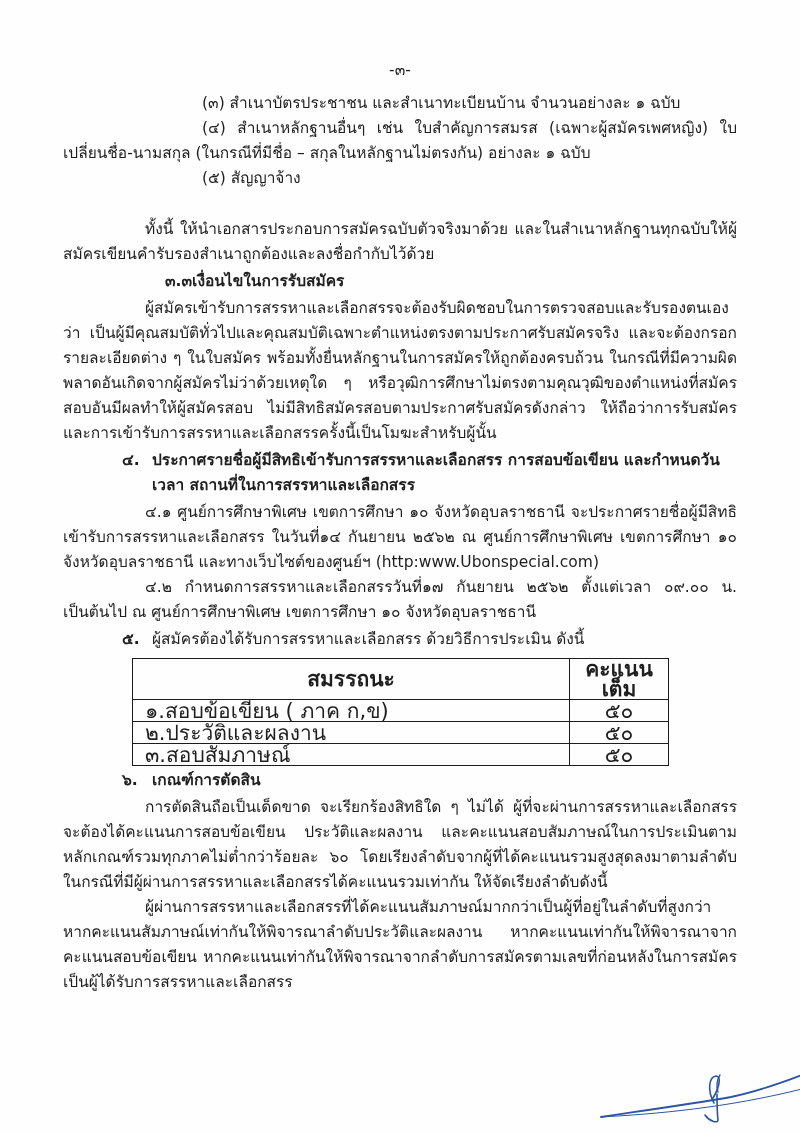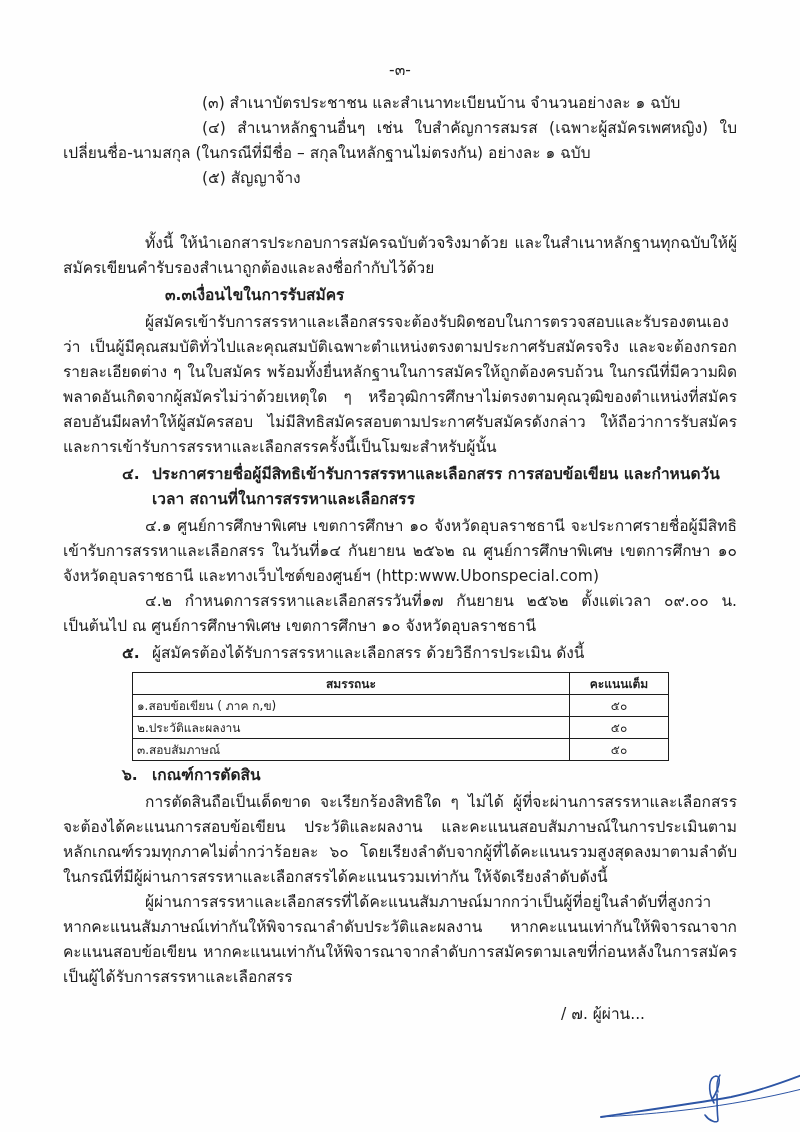--- a/index.html
+++ b/index.html
@@ -28,21 +28,21 @@
     margin-bottom: 8px;
   }
   .item {
     text-indent: 139px;
     text-align: justify;
   }
   p.para {
     text-indent: 82px;
     text-align: justify;
   }
-  .mt-gap { margin-top: 40px; }
+  .mt-gap { margin-top: 26px; }
   .mt-sm  { margin-top: 8px; }
   .sub-head {
     margin-left: 102px;
     font-weight: bold;
     margin-top: 2px;
     margin-bottom: 2px;
   }
   .sub-head .num { }
   .sec-head {
     position: relative;
@@ -60,22 +60,22 @@
   table.score {
     border-collapse: collapse;
     margin-left: 69px;
     margin-top: 6px;
     width: 536px;
     table-layout: fixed;
   }
   table.score th, table.score td {
     border: 1.6px solid #1c1c1c;
     height: 22px;
-    padding: 0 4px;
-    font-size: 12px;
+    padding: 0 12px;
+    font-size: 21px;
     line-height: 20px;
   }
   table.score col.c1 { width: 437px; }
   table.score col.c2 { width: 99px; }
   table.score th { font-weight: bold; text-align: center; }
   td.center { text-align: center; }
   tr.total td { font-weight: bold; text-align: center; }
   .page-note {
     text-align: right;
     padding-right: 92px;
@@ -154,21 +154,20 @@
     </table>
 
     <div class="sec-head mt-sm">
       <span class="sec-num">๖.</span>
       <span>เกณฑ์การตัดสิน</span>
     </div>
 
     <p class="para">การตัดสินถือเป็นเด็ดขาด  จะเรียกร้องสิทธิใด ๆ ไม่ได้  ผู้ที่จะผ่านการสรรหาและเลือกสรร  จะต้องได้คะแนนการสอบข้อเขียน ประวัติและผลงาน และคะแนนสอบสัมภาษณ์ในการประเมินตามหลักเกณฑ์รวมทุกภาคไม่ต่ำกว่าร้อยละ  ๖๐ โดยเรียงลำดับจากผู้ที่ได้คะแนนรวมสูงสุดลงมาตามลำดับ  ในกรณีที่มีผู้ผ่านการสรรหาและเลือกสรรได้คะแนนรวมเท่ากัน  ให้จัดเรียงลำดับดังนี้</p>
     <p class="para">ผู้ผ่านการสรรหาและเลือกสรรที่ได้คะแนนสัมภาษณ์มากกว่าเป็นผู้ที่อยู่ในลำดับที่สูงกว่า  หากคะแนนสัมภาษณ์เท่ากันให้พิจารณาลำดับประวัติและผลงาน  หากคะแนนเท่ากันให้พิจารณาจากคะแนนสอบข้อเขียน หากคะแนนเท่ากันให้พิจารณาจากลำดับการสมัครตามเลขที่ก่อนหลังในการสมัครเป็นผู้ได้รับการสรรหาและเลือกสรร</p>
 
-    <div class="page-note">/ ๗. ผู้ผ่าน...</div>
 
   </div>
 
   <svg class="signature" viewBox="0 0 208 60" xmlns="http://www.w3.org/2000/svg" fill="none" stroke="#2d55a5" stroke-linecap="round">
     <path stroke-width="1.8" d="M5 47 C 45 41, 95 34, 135 27 C 160 22, 185 13, 206 5"></path>
     <path stroke-width="1" d="M5 47 C 60 44, 130 38, 206 19"></path>
     <path stroke-width="1.6" d="M118 33 C 111 20, 113 7, 120 6 C 126 6, 123 18, 117 28"></path>
     <path stroke-width="1.4" d="M124 5 C 121 9, 120 16, 122 22"></path>
     <path stroke-width="1.6" d="M121 24 C 121 33, 121 42, 122 50 C 122 54, 113 51, 109 45"></path>
   </svg>

